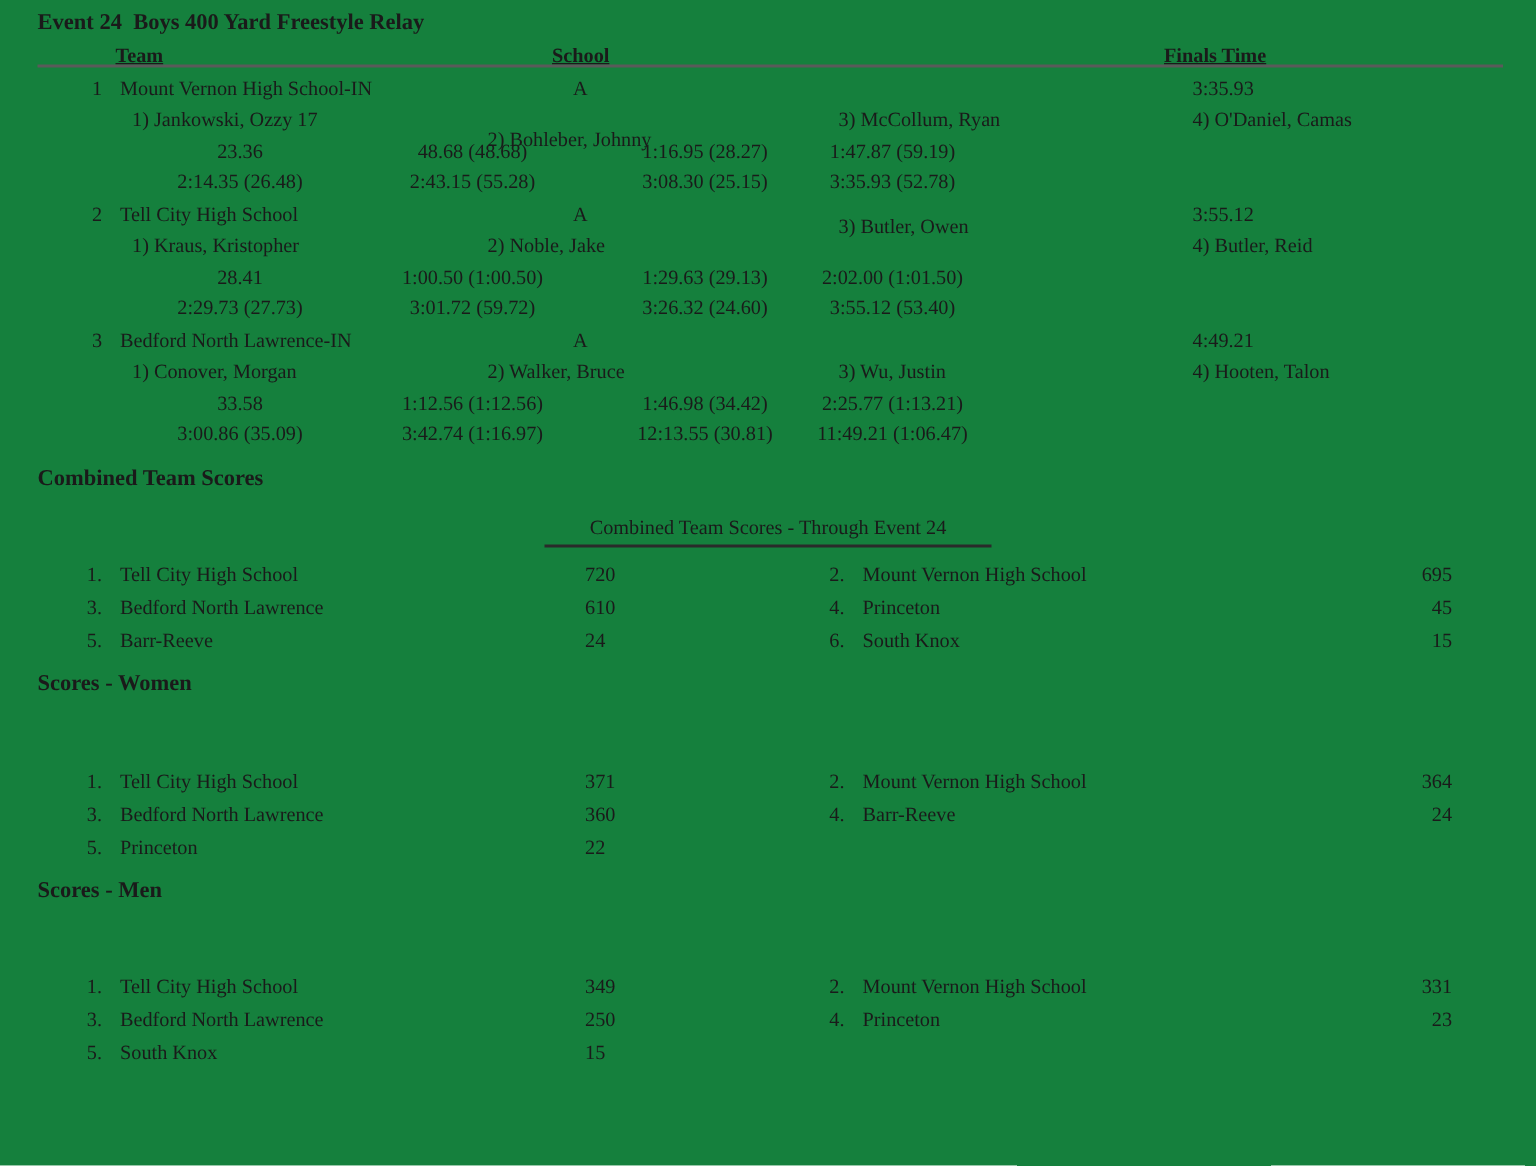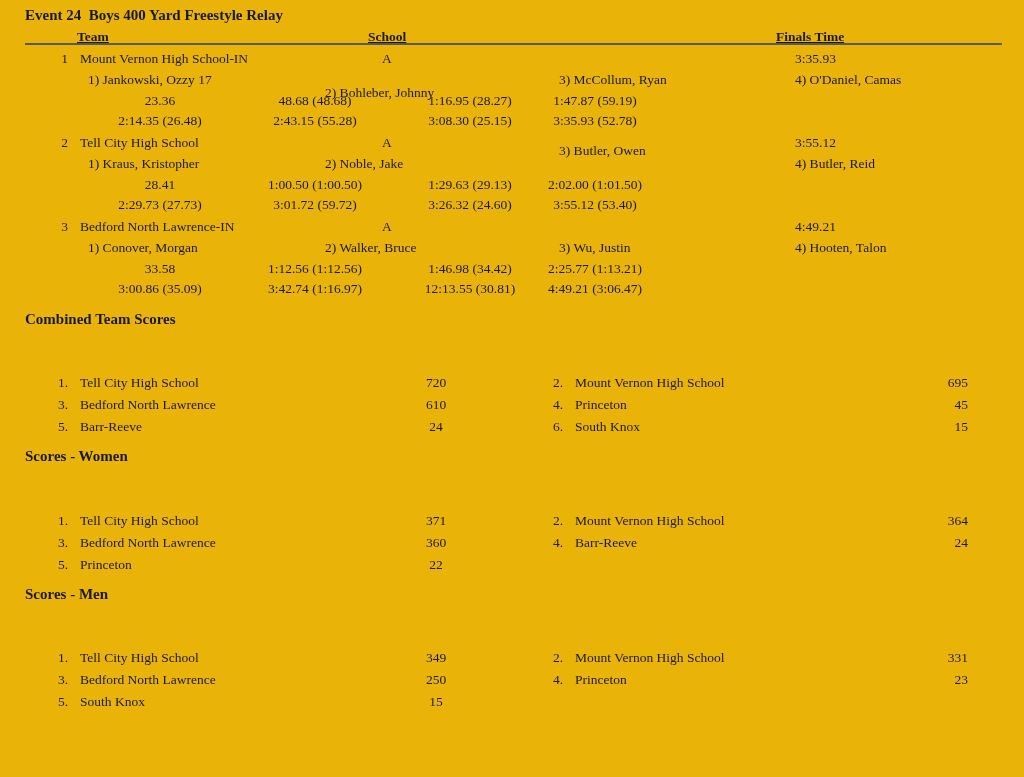--- a/index.html
+++ b/index.html
@@ -1,17 +1,17 @@
 <!DOCTYPE html>
 <html><head>
 <meta charset="utf-8">
 <style>
   html,body{margin:0;padding:0;background:#fff;}
   .page{
-    position:relative;width:1024px;height:777px;background:#eab308;
+    position:relative;width:1024px;height:777px;background:#15803d;
     font-family:"Liberation Serif","DejaVu Serif",serif;color:#1a1a1a;
     overflow:hidden;
   }
   .abs{position:absolute;font-size:13.5px;line-height:17px;white-space:nowrap;}
   .event-title{left:25px;top:7px;font-size:15px;font-weight:bold;white-space:pre;}
   .col-header{top:28px;font-weight:bold;text-decoration:underline;}
   .col-team{left:77px;}
   .col-relay{left:368px;}
   .col-finals{left:756px;margin-left:20px;}
   .header-rule{position:absolute;left:25px;right:22px;top:43px;border-top:2px solid #5a5a5a;}
@@ -20,21 +20,21 @@
   .rletter{left:382px;}
   .ftime{left:795px;}
   .sw1{left:88px;} .sw2{left:325px;} .sw3{left:559px;} .sw4{left:795px;}
   .sp{width:150px;text-align:center;}
   .sp1{left:85px;} .sp2{left:240px;} .sp3{left:395px;} .sp4{left:520px;}
   .section-heading{left:25px;font-size:15px;font-weight:bold;}
   .title-wrap{left:25px;right:25px;text-align:center;}
   .table-title{display:inline-block;border-bottom:2px solid #2a2a2a;padding:0 30px 3px 30px;}
   .sc-rank-l{left:40px;width:28px;text-align:right;}
   .sc-name-l{left:80px;}
-  .sc-pts-l{left:390px;width:92px;text-align:center;}
+  .sc-pts-l{left:390px;width:92px;text-align:left;}
   .sc-rank-r{left:535px;width:28px;text-align:right;}
   .sc-name-r{left:575px;}
   .sc-pts-r{left:876px;width:92px;text-align:right;}
 </style>
 </head>
 <body>
 
 <div class="page">
 
   <div class="abs event-title">Event 24  Boys 400 Yard Freestyle Relay</div>
@@ -85,23 +85,26 @@
   <span class="abs sw2" style="top:239px">2) Walker, Bruce</span>
   <span class="abs sw3" style="top:239px">3) Wu, Justin</span>
   <span class="abs sw4" style="top:239px">4) Hooten, Talon</span>
   <span class="abs sp sp1" style="top:260px">33.58</span>
   <span class="abs sp sp2" style="top:260px">1:12.56 (1:12.56)</span>
   <span class="abs sp sp3" style="top:260px">1:46.98 (34.42)</span>
   <span class="abs sp sp4" style="top:260px">2:25.77 (1:13.21)</span>
   <span class="abs sp sp1" style="top:280px">3:00.86 (35.09)</span>
   <span class="abs sp sp2" style="top:280px">3:42.74 (1:16.97)</span>
   <span class="abs sp sp3" style="top:280px">12:13.55 (30.81)</span>
-  <span class="abs sp sp4" style="top:280px">4:49.21 (3:06.47)</span>
+  <span class="abs sp sp4" style="top:280px">11:49.21 (1:06.47)</span>
 
   <div class="abs section-heading" style="top:311px">Combined Team Scores</div>
+  <div class="abs title-wrap" style="top:343px">
+    <span class="table-title">Combined Team Scores - Through Event 24</span>
+  </div>
   <span class="abs sc-rank-l" style="top:374px">1.</span>
   <span class="abs sc-name-l" style="top:374px">Tell City High School</span>
   <span class="abs sc-pts-l" style="top:374px">720</span>
   <span class="abs sc-rank-r" style="top:374px">2.</span>
   <span class="abs sc-name-r" style="top:374px">Mount Vernon High School</span>
   <span class="abs sc-pts-r" style="top:374px">695</span>
   <span class="abs sc-rank-l" style="top:396px">3.</span>
   <span class="abs sc-name-l" style="top:396px">Bedford North Lawrence</span>
   <span class="abs sc-pts-l" style="top:396px">610</span>
   <span class="abs sc-rank-r" style="top:396px">4.</span>

